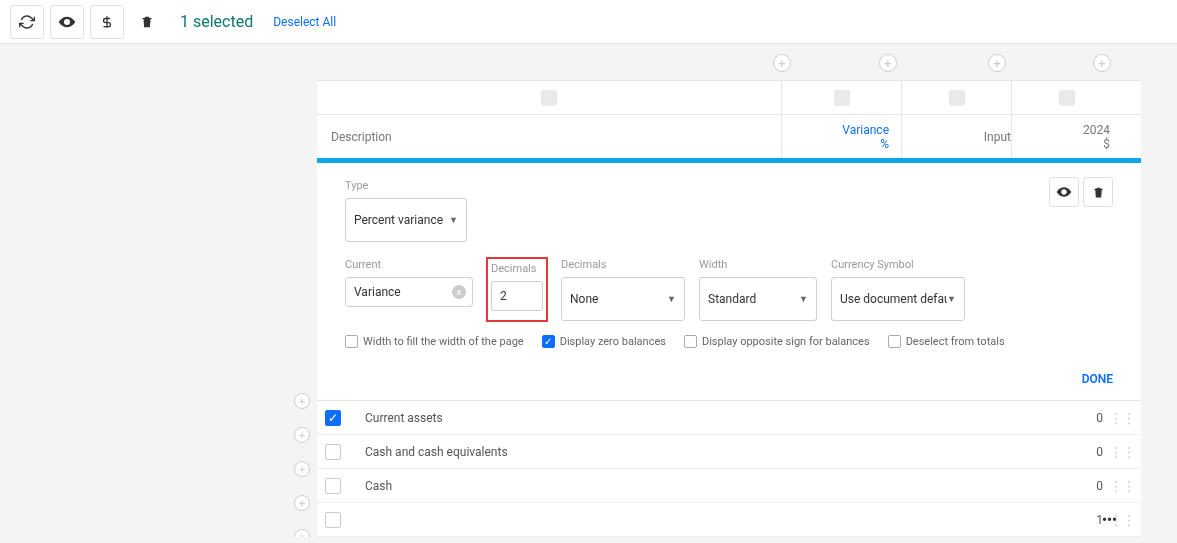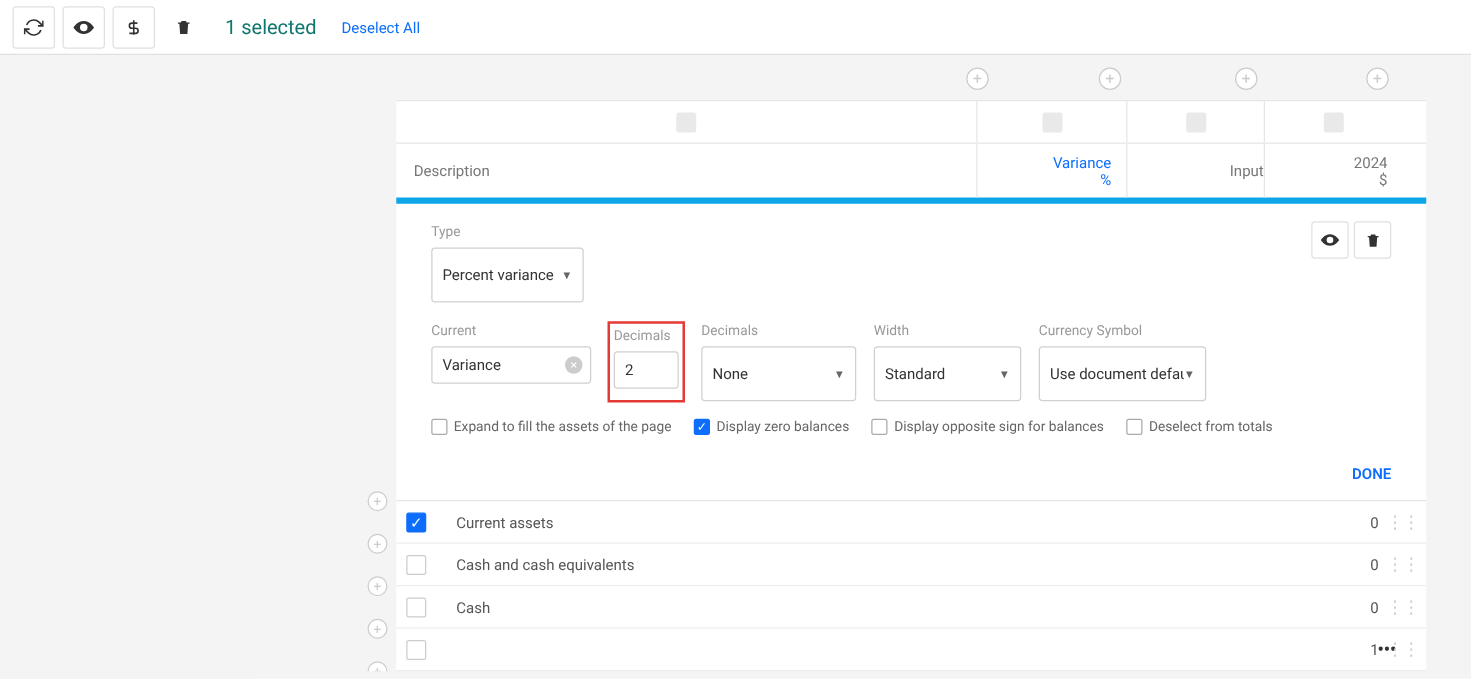--- a/index.html
+++ b/index.html
@@ -193,21 +193,21 @@
         <div class="sel">
           <span style="white-space:nowrap; overflow:hidden;">Use document default</span>
           <span class="caret">▼</span>
         </div>
       </div>
     </div>
 
     <div class="row3">
       <label class="chk">
           <span class="box"></span>
-          <span>Expand to fill the assets of the page</span>
+          <span>Width to fill the width of the page</span>
         </label>
       <label class="chk checked">
           <span class="box">✓</span>
           <span>Display zero balances</span>
         </label>
       <label class="chk">
           <span class="box"></span>
           <span>Display opposite sign for balances</span>
         </label>
       <label class="chk">

